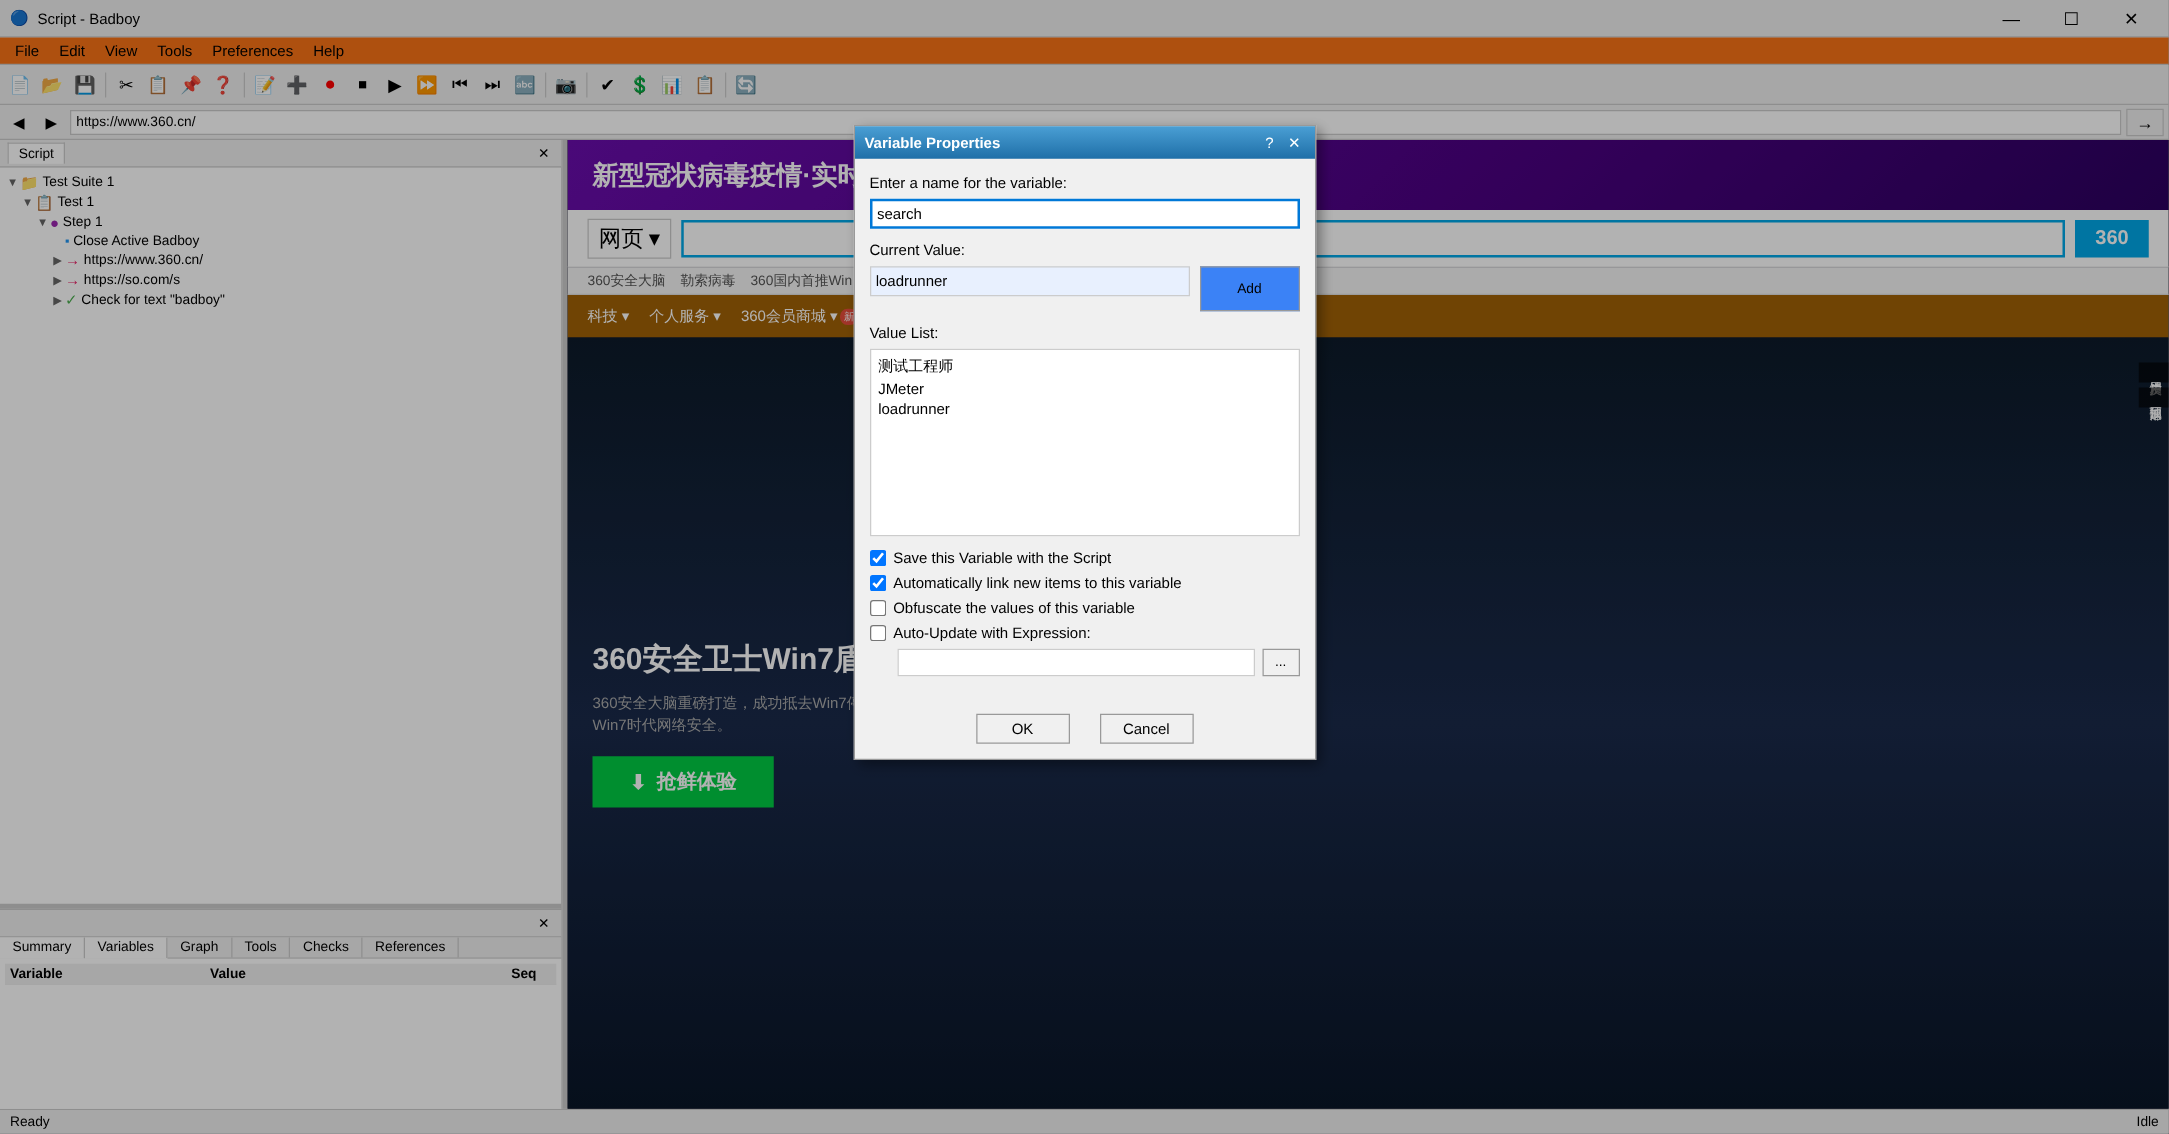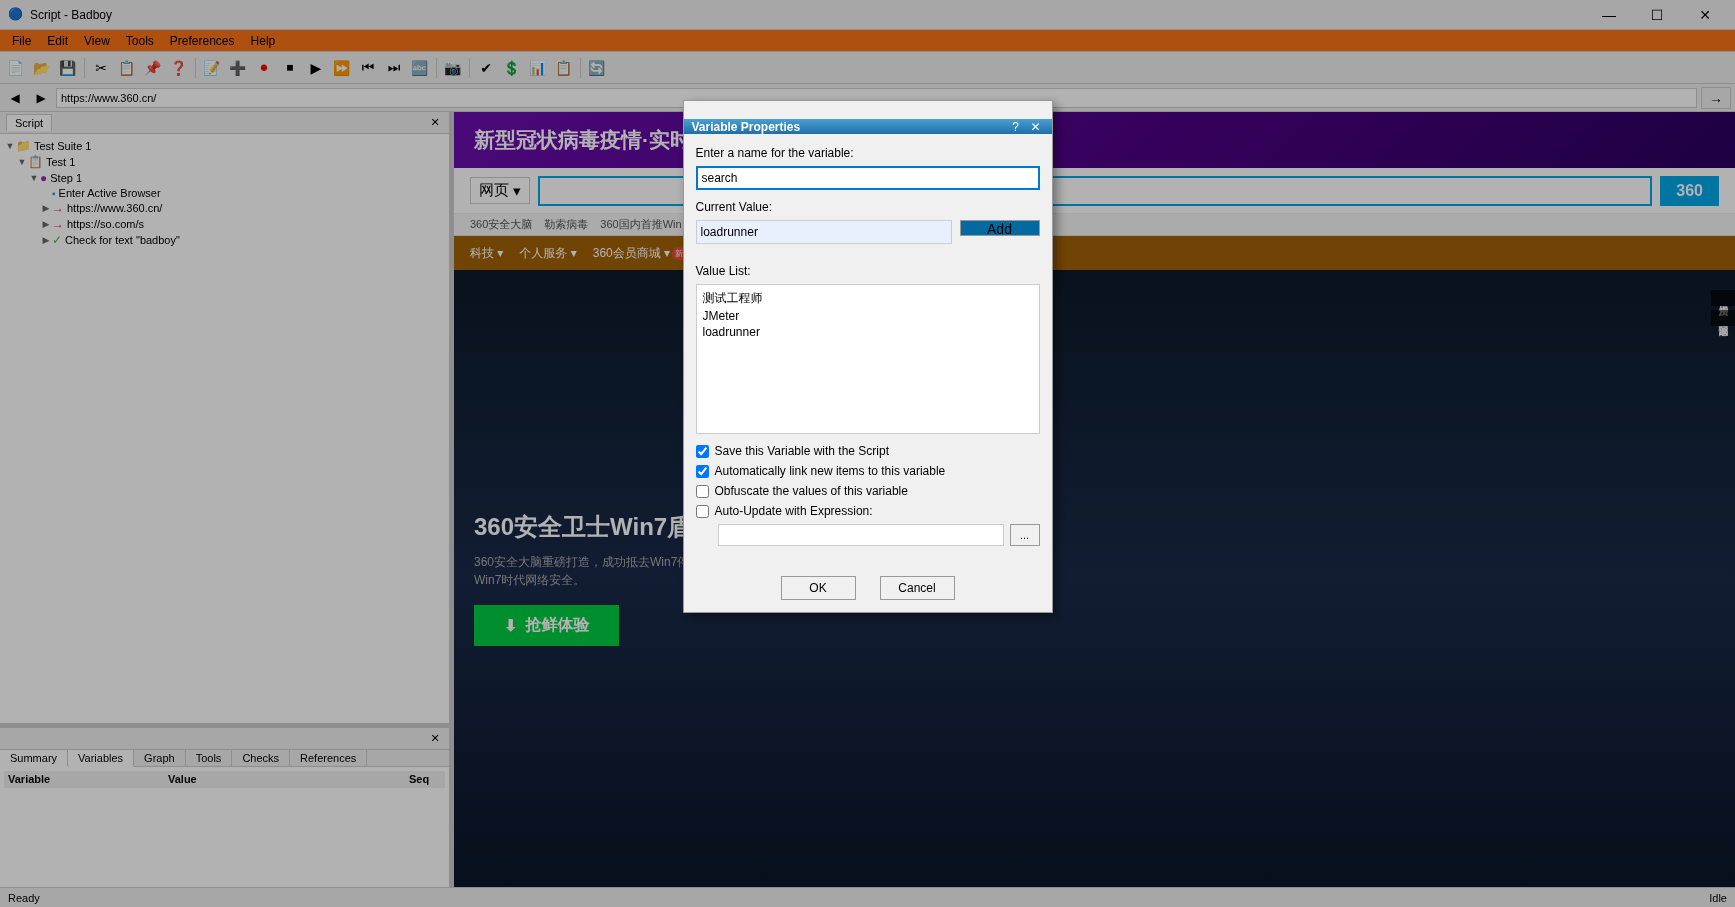--- a/index.html
+++ b/index.html
@@ -218,27 +218,26 @@
     }
     .modal {
       background: #f0f0f0;
       border: 1px solid #999;
       box-shadow: 4px 4px 10px rgba(0,0,0,0.4);
       width: 370px;
     }
     .modal-title-bar {
       background: linear-gradient(180deg, #4a9fd4, #1f6fa8);
       color: white;
-      height: 15px;
+      height: 26px;
       display: flex;
       align-items: center;
       padding: 0 8px;
       font-size: 12px;
       font-weight: bold;
-      margin-top: 18px;
     }
     .modal-title-text { flex: 1; }
     .modal-title-controls { display: flex; gap: 4px; }
     .modal-ctrl-btn {
       width: 16px; height: 14px; background: transparent; border: none;
       cursor: pointer; color: white; font-size: 12px;
       display: flex; align-items: center; justify-content: center;
     }
     .modal-body { padding: 12px; }
     .modal-label { font-size: 12px; margin-bottom: 6px; }
@@ -253,22 +252,22 @@
     }
     .modal-row { display: flex; gap: 8px; align-items: flex-start; margin-bottom: 10px; }
     .modal-value-area { flex: 1; }
     .list-box {
       width: 100%; height: 150px; border: 1px solid #ccc;
       background: white; overflow-y: auto; padding: 4px;
     }
     .list-box-item { padding: 1px 2px; font-size: 12px; cursor: pointer; }
     .side-btns-col { display: flex; flex-direction: column; gap: 4px; }
     .modal-side-btn {
-      width: 80px; height: 16px; background: #0369a1;
-      border: 1px solid #999; cursor: pointer; font-size: 14px;
+      width: 80px; height: 36px; background: #3b82f6;
+      border: 1px solid #999; cursor: pointer; font-size: 11px;
     }
     .checkbox-row { display: flex; align-items: center; gap: 6px; margin-bottom: 6px; font-size: 12px; }
     .checkbox-row input[type=checkbox] { width: 13px; height: 13px; }
     .expr-row { display: flex; align-items: center; gap: 6px; margin-bottom: 10px; font-size: 12px; }
     .expr-input {
       flex: 1; height: 22px; border: 1px solid #ccc; padding: 0 4px; font-size: 11px;
     }
     .expr-btn {
       width: 30px; height: 22px; background: #f0f0f0;
       border: 1px solid #999; cursor: pointer; font-size: 11px;
@@ -374,21 +373,21 @@
 
       <div class="tree-item indent2">
         <span class="tree-expander">▼</span>
         <span class="tree-icon" style="color:#9c27b0;">●</span>
         <span class="tree-label">Step 1</span>
       </div>
 
       <div class="tree-item indent3">
         <span class="tree-expander" style="width:12px;"></span>
         <span class="tree-icon" style="color:#2196F3; font-size:10px;">▪</span>
-        <span class="tree-label">Enter Active Browser</span>
+        <span class="tree-label">Close Active Badboy</span>
       </div>
 
       <div class="tree-item indent3">
         <span class="tree-expander">▶</span>
         <span class="tree-icon" style="color:#e91e63;">→</span>
         <span class="tree-label">https://www.360.cn/</span>
       </div>
 
       <div class="tree-item indent3">
         <span class="tree-expander">▶</span>
@@ -431,21 +430,21 @@
   <div class="splitter-v"></div>
 
   <div class="browser-area" style="display:flex; flex-direction:column; position:relative;">
 
     <div style="background: linear-gradient(135deg, #6a0dad 0%, #4a0080 60%, #2c0060 100%); height:56px; display:flex; align-items:center; padding: 0 20px; color:white;">
       <span style="font-size:21px; font-weight:bold;">新型冠状病毒疫情·实时追踪</span>
       <button style="background:white; color:#6a0dad; border:none; padding:3px 8px; margin-left:20px; font-size:11px; cursor:pointer;">立即查看</button>
     </div>
 
     <div style="background:#fff; height:46px; display:flex; align-items:center; padding:0 16px; gap:8px; border-bottom:1px solid #eee;">
-      <div style="border:1px solid #ccc; padding:3px 8px; font-size:15px; display:flex; align-items:center; gap:4px; cursor:pointer;justify-content:center;">
+      <div style="border:1px solid #ccc; padding:3px 8px; font-size:18px; display:flex; align-items:center; gap:4px; cursor:pointer;justify-content:center;">
         <span>网页</span>
         <span>▾</span>
       </div>
       <input style="flex: 1 1 0%; height: 30px; border: 2px solid rgb(0, 168, 232); padding: 0px 8px; font-size: 13px;" type="text" placeholder="">
       <button style="background:#00a8e8; color:white; border:none; padding:4px 16px; font-size:16px; font-weight:bold; cursor:pointer; height:30px;">
         <span>360</span>
       </button>
     </div>
 
     <div style="background:#f5f5f5; padding:3px 16px; font-size:11px; color:#555; display:flex; gap:12px; border-bottom:1px solid #e0e0e0;">

